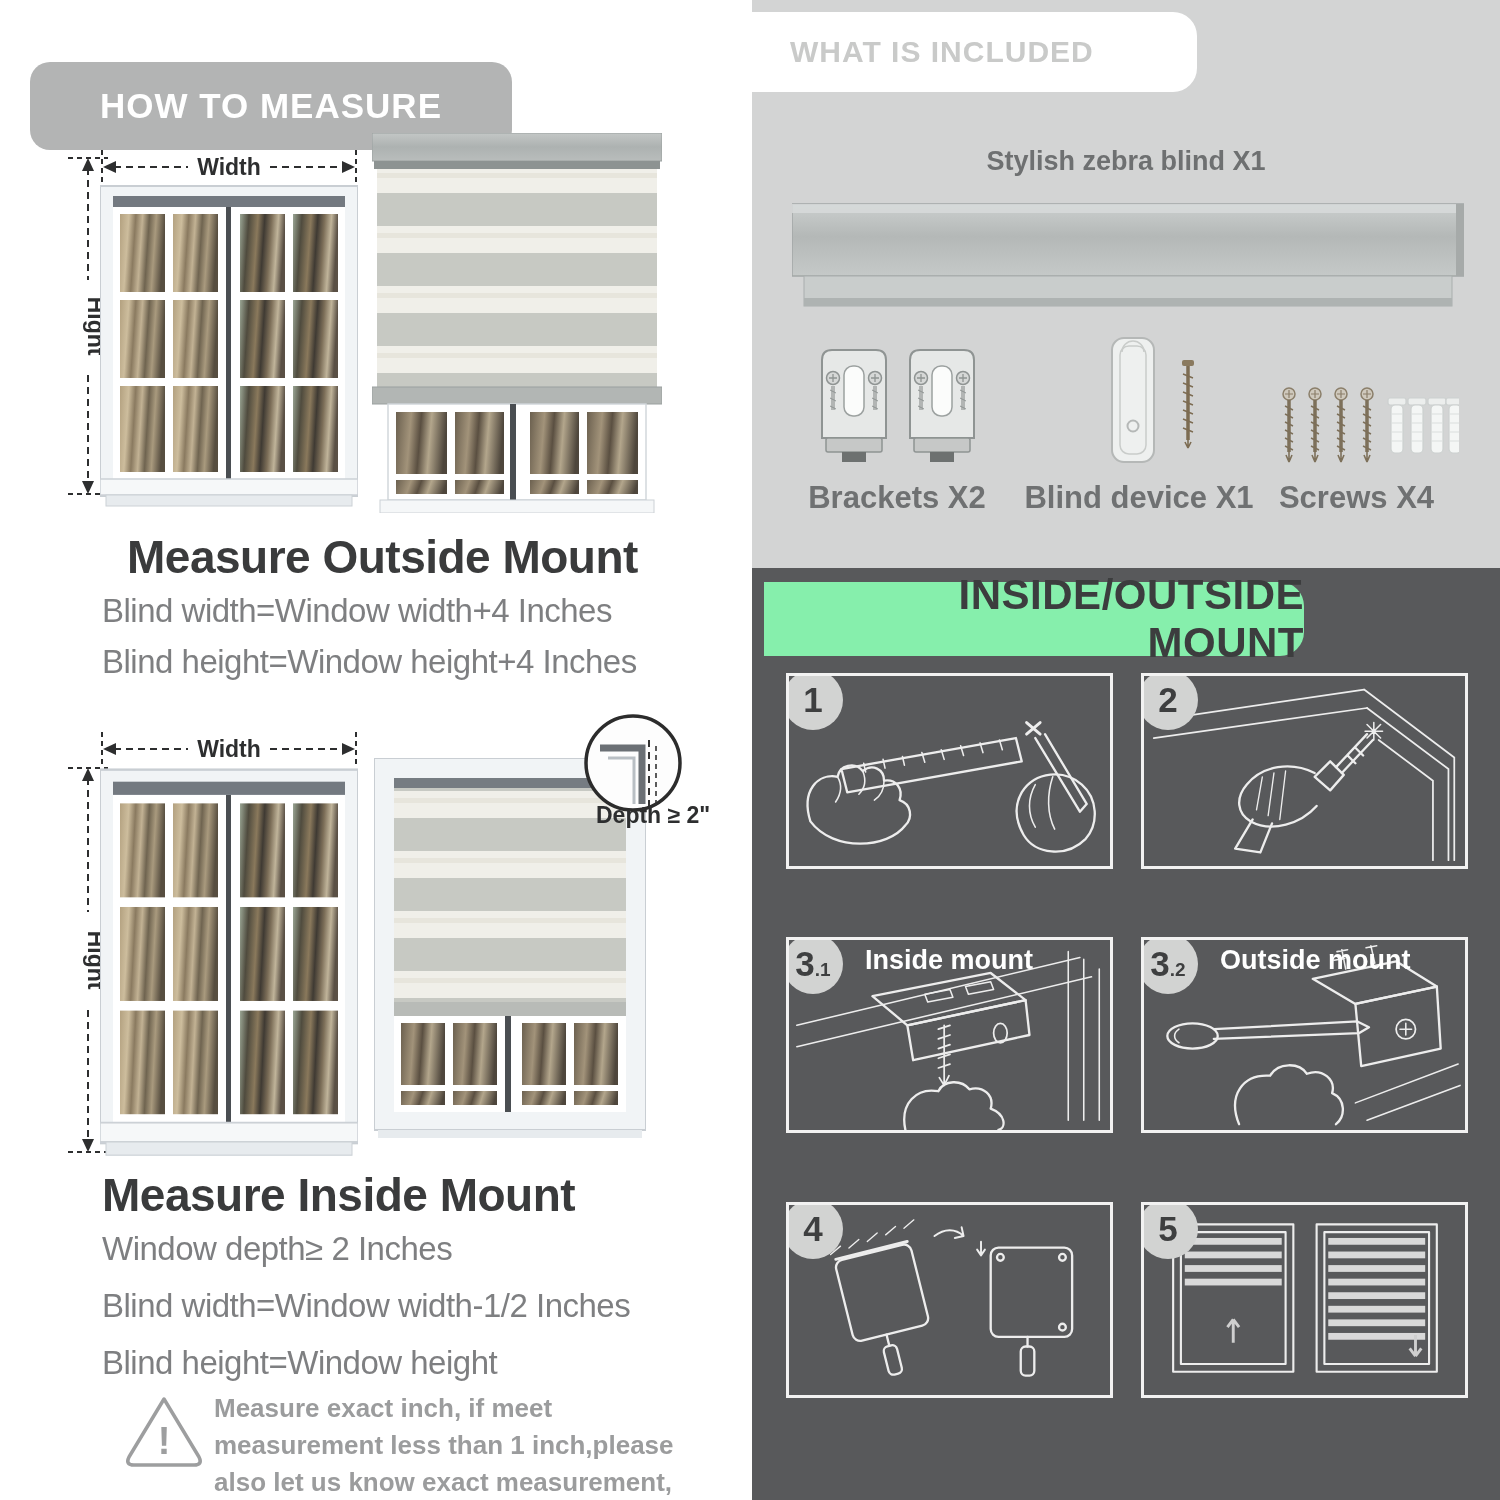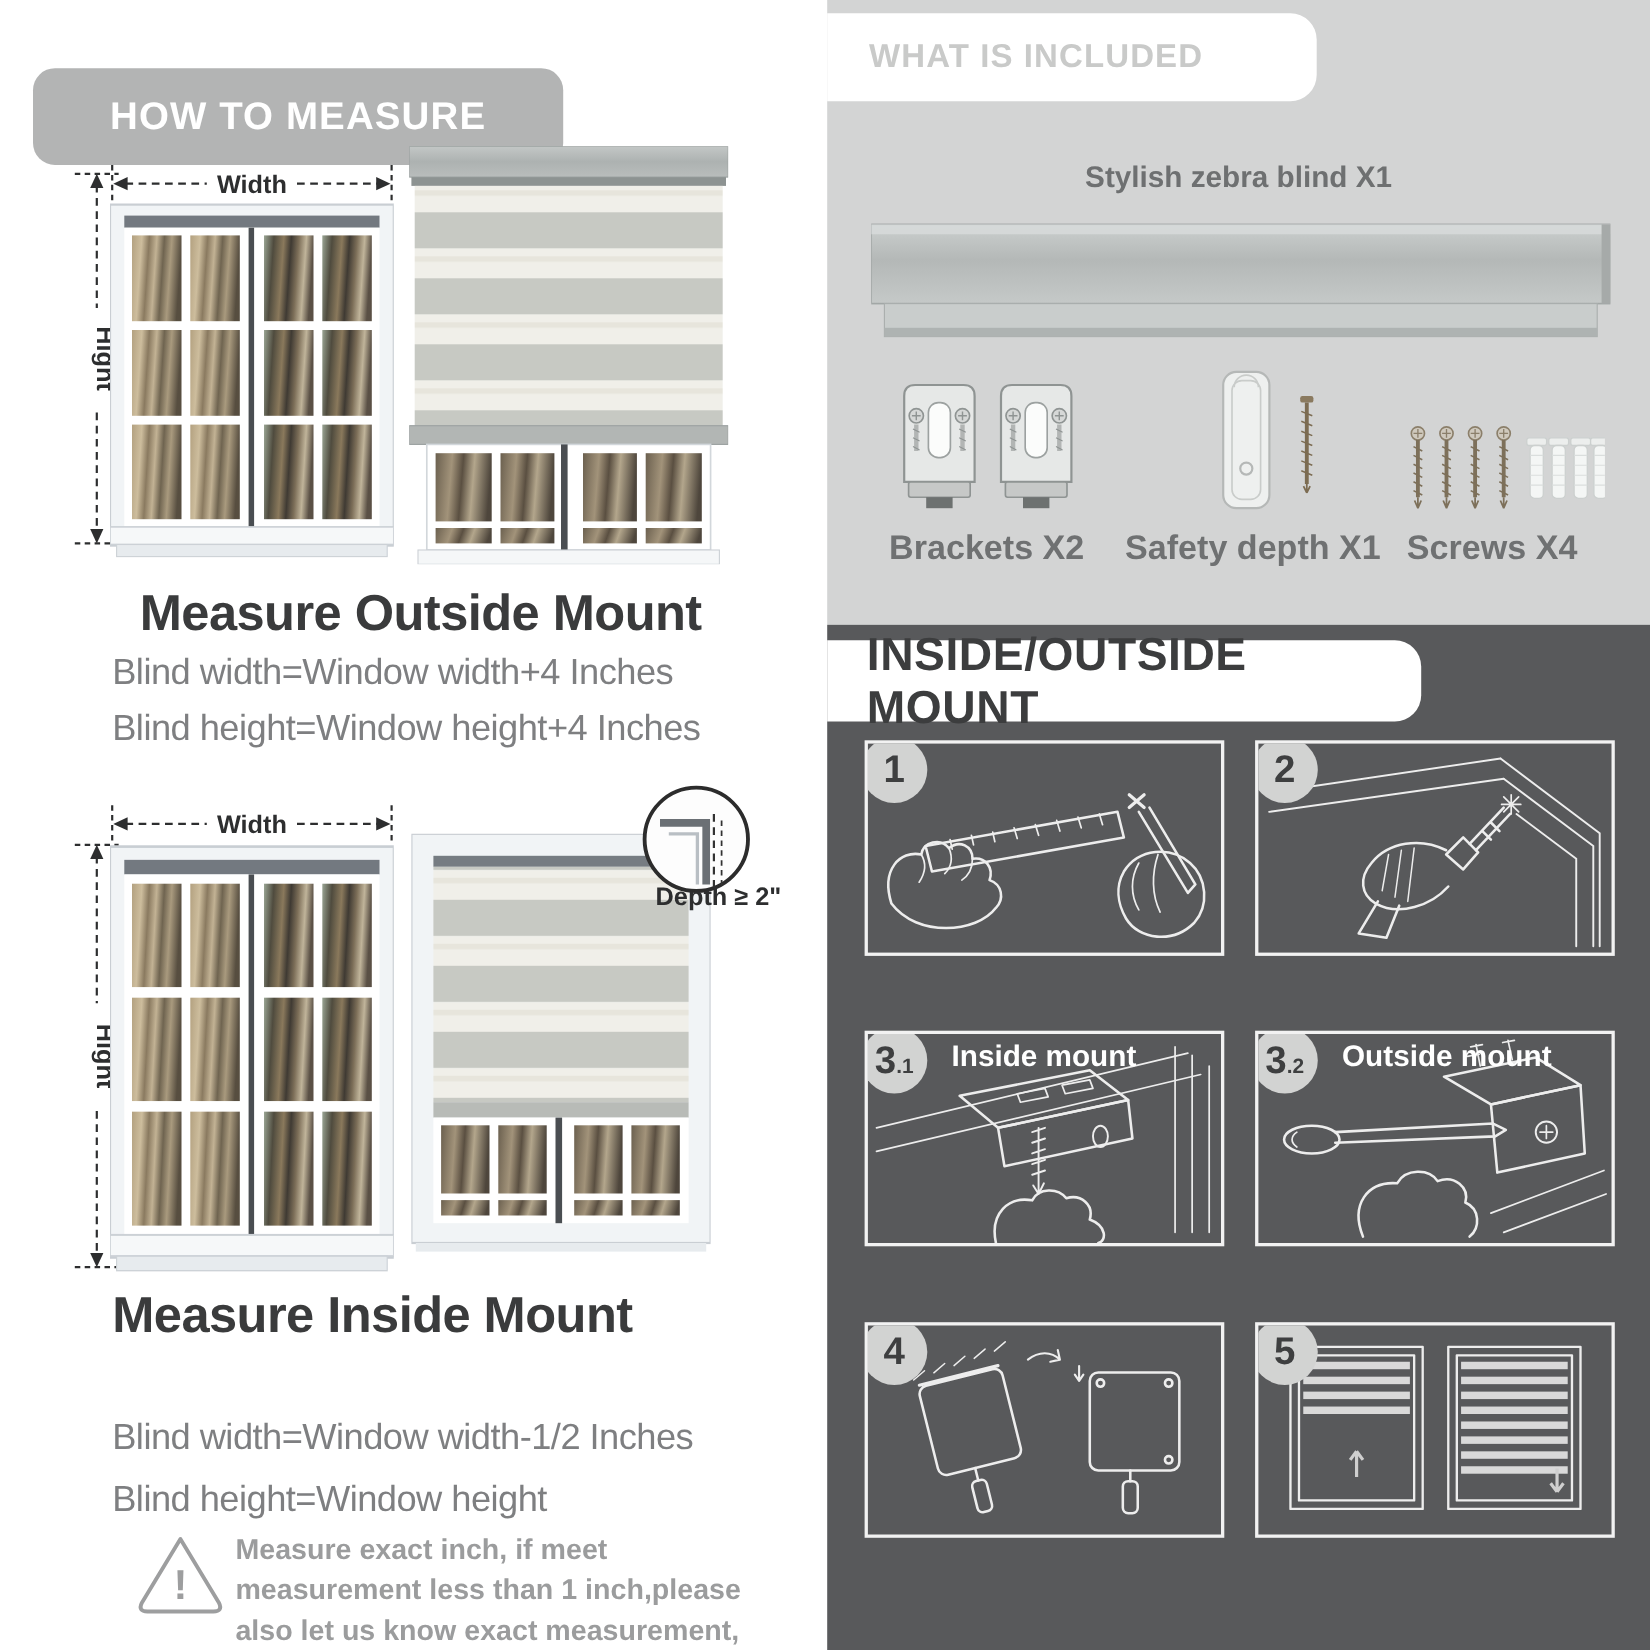--- a/index.html
+++ b/index.html
@@ -17,23 +17,23 @@
 
   
   .included-section{left:752px;top:0;width:748px;height:568px;background:#d3d4d4;}
   .included-badge{left:0;top:12px;width:445px;height:80px;background:#ffffff;border-radius:0 24px 24px 0;
     display:flex;align-items:center;padding-left:38px;box-sizing:border-box;
     color:#c9cac9;font-weight:bold;font-size:30px;letter-spacing:1px;}
   .product-label{left:0;top:146px;width:748px;text-align:center;font-weight:bold;font-size:27px;color:#6e7071;}
   .item-caption{font-weight:bold;font-size:31px;color:#6f7172;text-align:center;}
 
   .mount-section{left:752px;top:568px;width:748px;height:932px;background:#58595b;}
-  .mount-band{left:0;top:14px;width:540px;height:74px;background:#ffffff;border-radius:0 24px 24px 0;
+  .mount-band{left:12px;top:14px;width:540px;height:74px;background:#86efac;border-radius:0 24px 24px 0;
     display:flex;align-items:center;padding-left:36px;box-sizing:border-box;
-    color:#3c3d3e;font-weight:bold;font-size:42px;letter-spacing:0.5px;}
+    color:#3c3d3e;font-weight:bold;font-size:42px;letter-spacing:0.5px;text-align:right;}
 
   .panel{width:327px;height:196px;border:3px solid #f2f2f2;box-sizing:border-box;overflow:hidden;background:#58595b;}
   .panel svg.art{position:absolute;left:0;top:0;width:100%;height:100%;}
   .badge-num{position:absolute;top:-6px;left:-6px;width:60px;height:60px;border-radius:50%;background:#d2d3d2;
     color:#3e3f40;font-weight:bold;display:flex;align-items:center;justify-content:center;font-size:35px;}
   .badge-num .sub{font-size:19px;margin-top:12px;}
   .panel-title{position:absolute;top:5px;left:76px;color:#ffffff;font-weight:bold;font-size:27px;}
 </style>
 </head>
 <body>
@@ -238,20 +238,21 @@
   <svg class="abs" style="left:582px;top:712px;" width="102" height="102" viewBox="0 0 102 102">
     <circle cx="51" cy="51" r="47" fill="#fdfdfd" stroke="#2c2c2c" stroke-width="3.5"></circle>
     <path d="M18,36 L60,36 L60,92" fill="none" stroke="#6b7075" stroke-width="7"></path>
     <path d="M26,46 L52,46 L52,92" fill="none" stroke="#b9bfc4" stroke-width="3"></path>
     <line x1="67" y1="28" x2="67" y2="94" stroke="#333333" stroke-width="2" stroke-dasharray="7,5"></line>
     <line x1="74" y1="34" x2="74" y2="94" stroke="#333333" stroke-width="1.6" stroke-dasharray="5,4"></line>
   </svg>
   <div class="abs depth-label" style="left:596px;top:802px;">Depth ≥ 2"</div>
 
   <div class="abs sec-heading" style="left:102px;top:1168px;">Measure Inside Mount</div>
+  <div class="abs eq-line" style="left:102px;top:1230px;">Window depth≥ 2 Inches</div>
   <div class="abs eq-line" style="left:102px;top:1287px;">Blind width=Window width-1/2 Inches</div>
   <div class="abs eq-line" style="left:102px;top:1344px;">Blind height=Window height</div>
 
   <svg class="abs" style="left:122px;top:1392px;" width="84" height="80" viewBox="0 0 84 80">
     <path d="M42,7 L77,65 q4,8 -5,8 L12,73 q-9,0 -5,-8 Z" fill="none" stroke="#9d9e9f" stroke-width="3.5" stroke-linejoin="round"></path>
     <text x="42" y="62" text-anchor="middle" font-size="38" font-weight="bold" fill="#9d9e9f">!</text>
   </svg>
   <div class="abs warn-text" style="left:214px;top:1390px;">Measure exact inch, if meet measurement less than 1 inch,please also let us know exact measurement, please do not leave it</div>
 </div>
 
@@ -299,21 +300,21 @@
   <svg class="abs" style="left:330px;top:336px;" width="150" height="132" viewBox="0 0 150 132">
     <rect x="30" y="2" width="42" height="124" rx="12" fill="#eef0ef" stroke="#b5b8b7" stroke-width="2"></rect>
     <rect x="38" y="10" width="26" height="108" rx="9" fill="none" stroke="#c9ccca" stroke-width="1.5"></rect>
     <path d="M40,16 a11,11 0 0 1 22,0" fill="none" stroke="#c9ccca" stroke-width="1.5"></path>
     <circle cx="51" cy="90" r="5.5" fill="none" stroke="#b5b8b7" stroke-width="2"></circle>
     <rect x="100" y="24" width="12" height="6" rx="2" fill="#8a7a5f"></rect>
     <path d="M106,30 v74" stroke="#7c6c52" stroke-width="3.5"></path>
     <path d="M101,38 l10,4 M101,47 l10,4 M101,56 l10,4 M101,65 l10,4 M101,74 l10,4 M101,83 l10,4 M101,92 l10,4" stroke="#7c6c52" stroke-width="1.4"></path>
     <path d="M106,104 l0,8 l-3,-6 M106,112 l3,-6" stroke="#7c6c52" stroke-width="1.6" fill="none"></path>
   </svg>
-  <div class="abs item-caption" style="left:262px;top:480px;width:250px;">Safety depth X1</div>
+  <div class="abs item-caption" style="left:262px;top:480px;width:250px;">Blind device X1</div>
 
   <svg class="abs" style="left:525px;top:384px;" width="182" height="86" viewBox="0 0 182 86">
     <defs>
       <g id="scr">
         <circle cx="0" cy="8" r="6" fill="#cfc9bd" stroke="#8b7f6a" stroke-width="1.5"></circle>
         <path d="M-4,8 h8 M0,4 v8" stroke="#8b7f6a" stroke-width="1.2"></path>
         <path d="M0,14 v52" stroke="#7d705a" stroke-width="3.5"></path>
         <path d="M-4,20 l8,4 M-4,28 l8,4 M-4,36 l8,4 M-4,44 l8,4 M-4,52 l8,4 M-4,60 l8,4" stroke="#7d705a" stroke-width="1.4"></path>
         <path d="M0,66 l0,10 l-3,-7 M0,76 l3,-7" stroke="#7d705a" stroke-width="1.6" fill="none"></path>
       </g>

